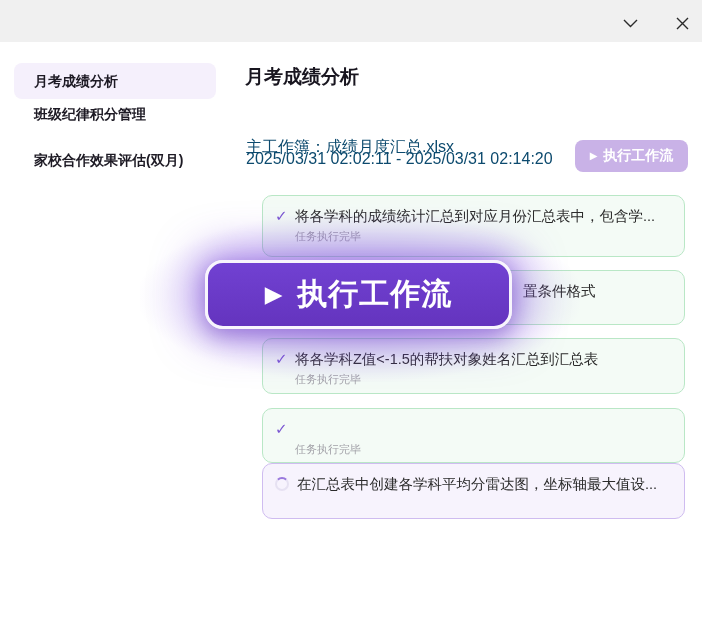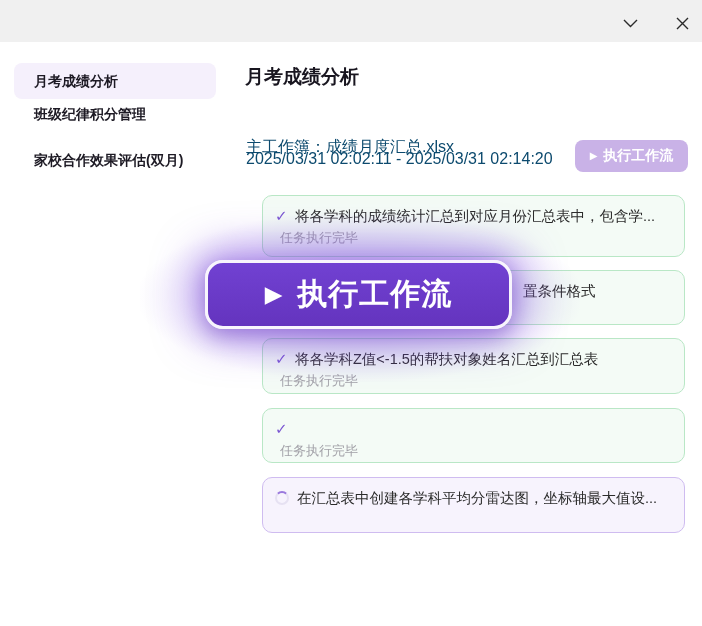--- a/index.html
+++ b/index.html
@@ -59,25 +59,25 @@
   .tasks { position:absolute; left:262px; top:0; width:423px; }
   .card {
     position:absolute; left:0; width:423px; border-radius:10px;
     background:#f4fbf6; border:1px solid #b9e7c6; padding:11px 12px 0 12px; overflow:hidden;
   }
   .card.purple { background:#f7f3fd; border-color:#cfbcf0; }
   .card.c0 { top:195px; height:62px; }
   .card.c1 { top:270px; height:55px; }
   .card.c2 { top:338px; height:56px; }
   .card.c3 { top:408px; height:55px; }
-  .card.c4 { top:477px; height:56px; }
+  .card.c4 { top:463px; height:56px; }
   .task-line { display:flex; align-items:flex-start; white-space:nowrap; }
   .check { color:#7b57d2; font-weight:700; font-size:15px; line-height:18px; width:20px; flex:0 0 20px; }
   .task-text { font-size:14.5px; color:#2b2b2b; line-height:18px; }
-  .task-status { margin-left:5px; margin-top:4px; font-size:13px; color:#a2a1a8; white-space:nowrap; }
+  .task-status { margin-left:20px; margin-top:4px; font-size:11px; color:#a2a1a8; white-space:nowrap; }
   .card.c1 .task-text { position:absolute; left:260px; top:11px; }
   .spinner {
     width:14px; height:14px; border-radius:50%; flex:0 0 14px; margin-right:8px; margin-top:2px;
     border:2px solid #e6e1f2; border-top-color:#9a79dd; display:inline-block;
   }
 
   
   .glow {
     position:absolute; left:140px; top:212px; width:440px; height:170px; pointer-events:none;
     background:radial-gradient(ellipse at center, rgba(128,82,228,0.38) 0%, rgba(128,82,228,0.16) 45%, rgba(128,82,228,0) 72%);

